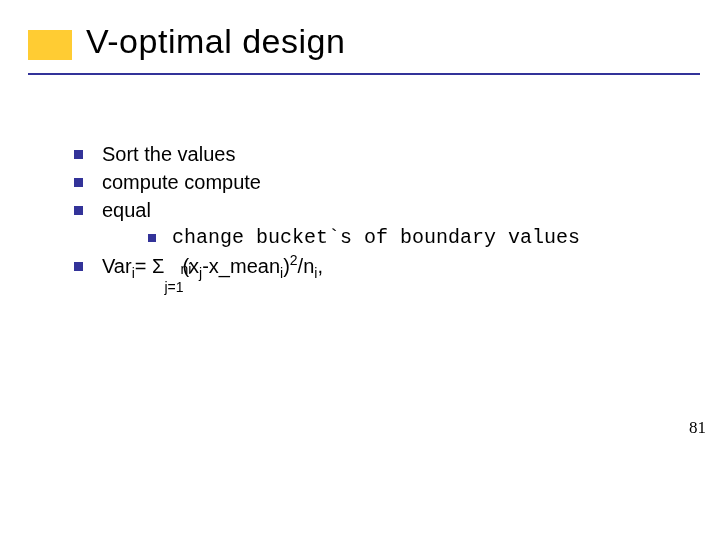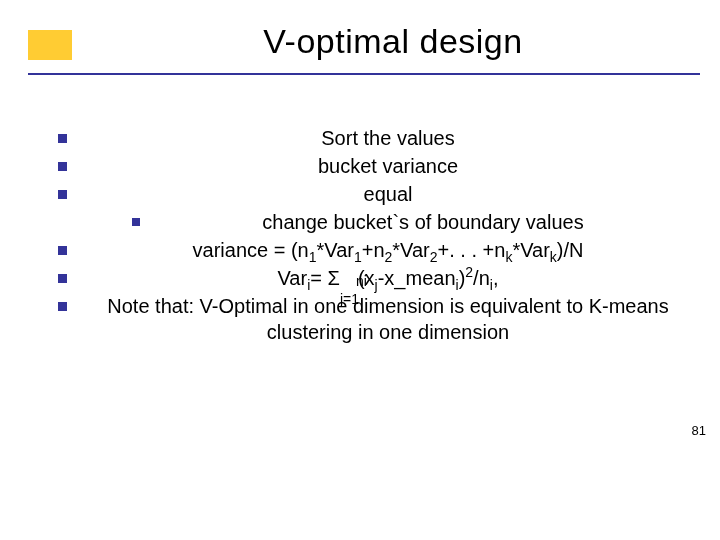--- a/index.html
+++ b/index.html
@@ -10,21 +10,20 @@
     background: #fff;
     font-family: Verdana, Geneva, sans-serif;
     color: #000;
     overflow: hidden;
     position: relative;
   }
   .slide {
     position: relative;
     width: 720px;
     height: 448px;
-    text-align: center;
   }
   .header {
     position: absolute;
     top: 22px;
     left: 28px;
     right: 20px;
   }
   .accent-box {
     position: absolute;
     top: 8px;
@@ -54,21 +53,21 @@
   .body {
     position: absolute;
     top: 125px;
     left: 52px;
     right: 30px;
     font-size: 20px;
     line-height: 1.3;
   }
   ul.top {
     list-style: none;
-    margin: 0;
+    margin: 16px;
     padding: 0;
   }
   ul.top > li {
     position: relative;
     padding-left: 34px;
     margin: 0 0 2px 0;
   }
   ul.top > li::before {
     content: "";
     position: absolute;
@@ -81,20 +80,21 @@
   ul.sub {
     list-style: none;
     margin: 2px 0 2px 0;
     padding: 0 0 0 40px;
     font-size: 20px;
   }
   ul.sub > li {
     position: relative;
     padding-left: 30px;
     margin: 0 0 2px 0;
+    font-family: Liberation Mono, monospace;
   }
   ul.sub > li::before {
     content: "";
     position: absolute;
     left: 6px;
     top: 9px;
     width: 8px;
     height: 8px;
     background: #333399;
   }
@@ -123,54 +123,50 @@
   .subsup .sb {
     position: absolute;
     left: 0;
     top: 0.35em;
     font-size: 0.7em;
   }
   .pagenum {
     position: absolute;
     bottom: 10px;
     right: 14px;
-    font-size: 13px;
-    font-family: Liberation Sans, sans-serif;
+    font-size: 17px;
+    font-family: Liberation Serif, serif;
   }
 </style>
 </head>
 <body>
 
 <div class="slide">
 
   <div class="header">
     <div class="accent-box"></div>
     <h1 class="title">V-optimal design</h1>
     <hr class="rule">
   </div>
 
   <div class="body">
     <ul class="top">
       <li><span>Sort the values</span></li>
-      <li><span>bucket variance</span></li>
+      <li><span>compute compute</span></li>
       <li>
         <span>equal</span>
         <ul class="sub">
           <li><span>change bucket`s of boundary values</span></li>
         </ul>
       </li>
 
-      <li>
-        <span>variance = (n</span><sub>1</sub><span>*Var</span><sub>1</sub><span>+n</span><sub>2</sub><span>*Var</span><sub>2</sub><span>+. . . +n</span><sub>k</sub><span>*Var</span><sub>k</sub><span>)/N</span>
-      </li>
 
 
       <li>
         <span>Var</span><sub>i</sub><span>= </span><span>Σ</span><span class="subsup"><span class="sp">ni</span><span class="sb">j=1</span></span><span>(x</span><sub>j</sub><span>-x_mean</span><sub>i</sub><span>)</span><sup>2</sup><span>/n</span><sub>i</sub><span>,</span>
       </li>
 
-      <li><span>Note that: V-Optimal in one dimension is equivalent to K-means clustering in one dimension</span></li>
     </ul>
   </div>
 
   <div class="pagenum">81</div>
 
 </div>
 
 </body></html>

